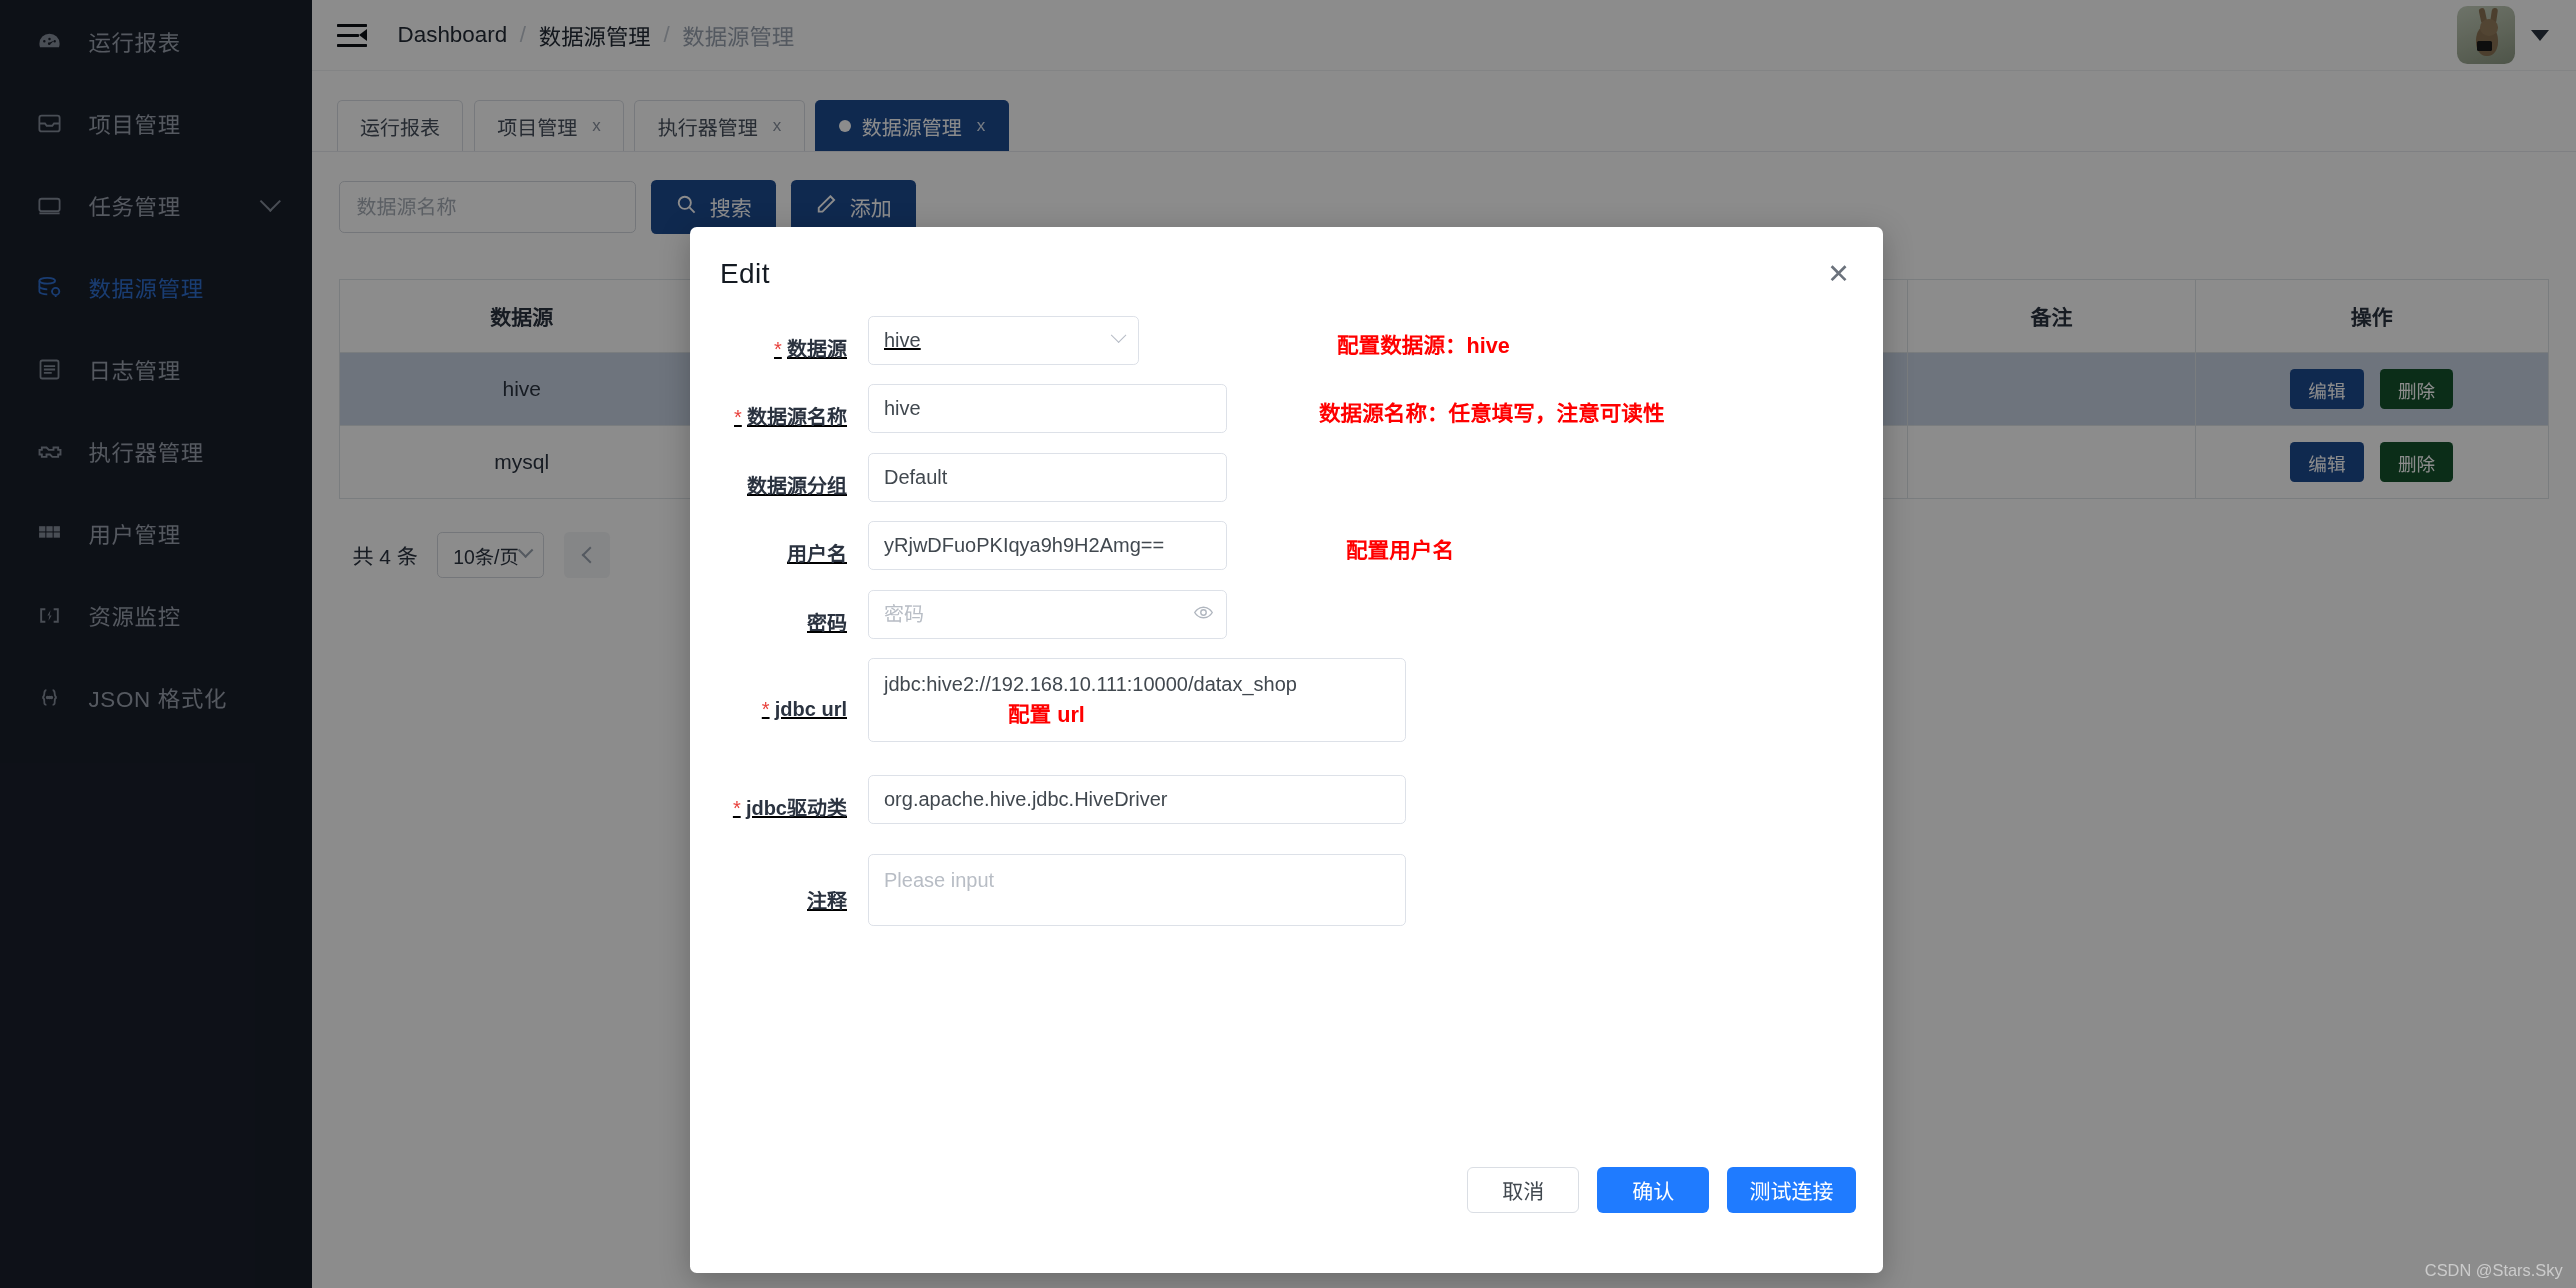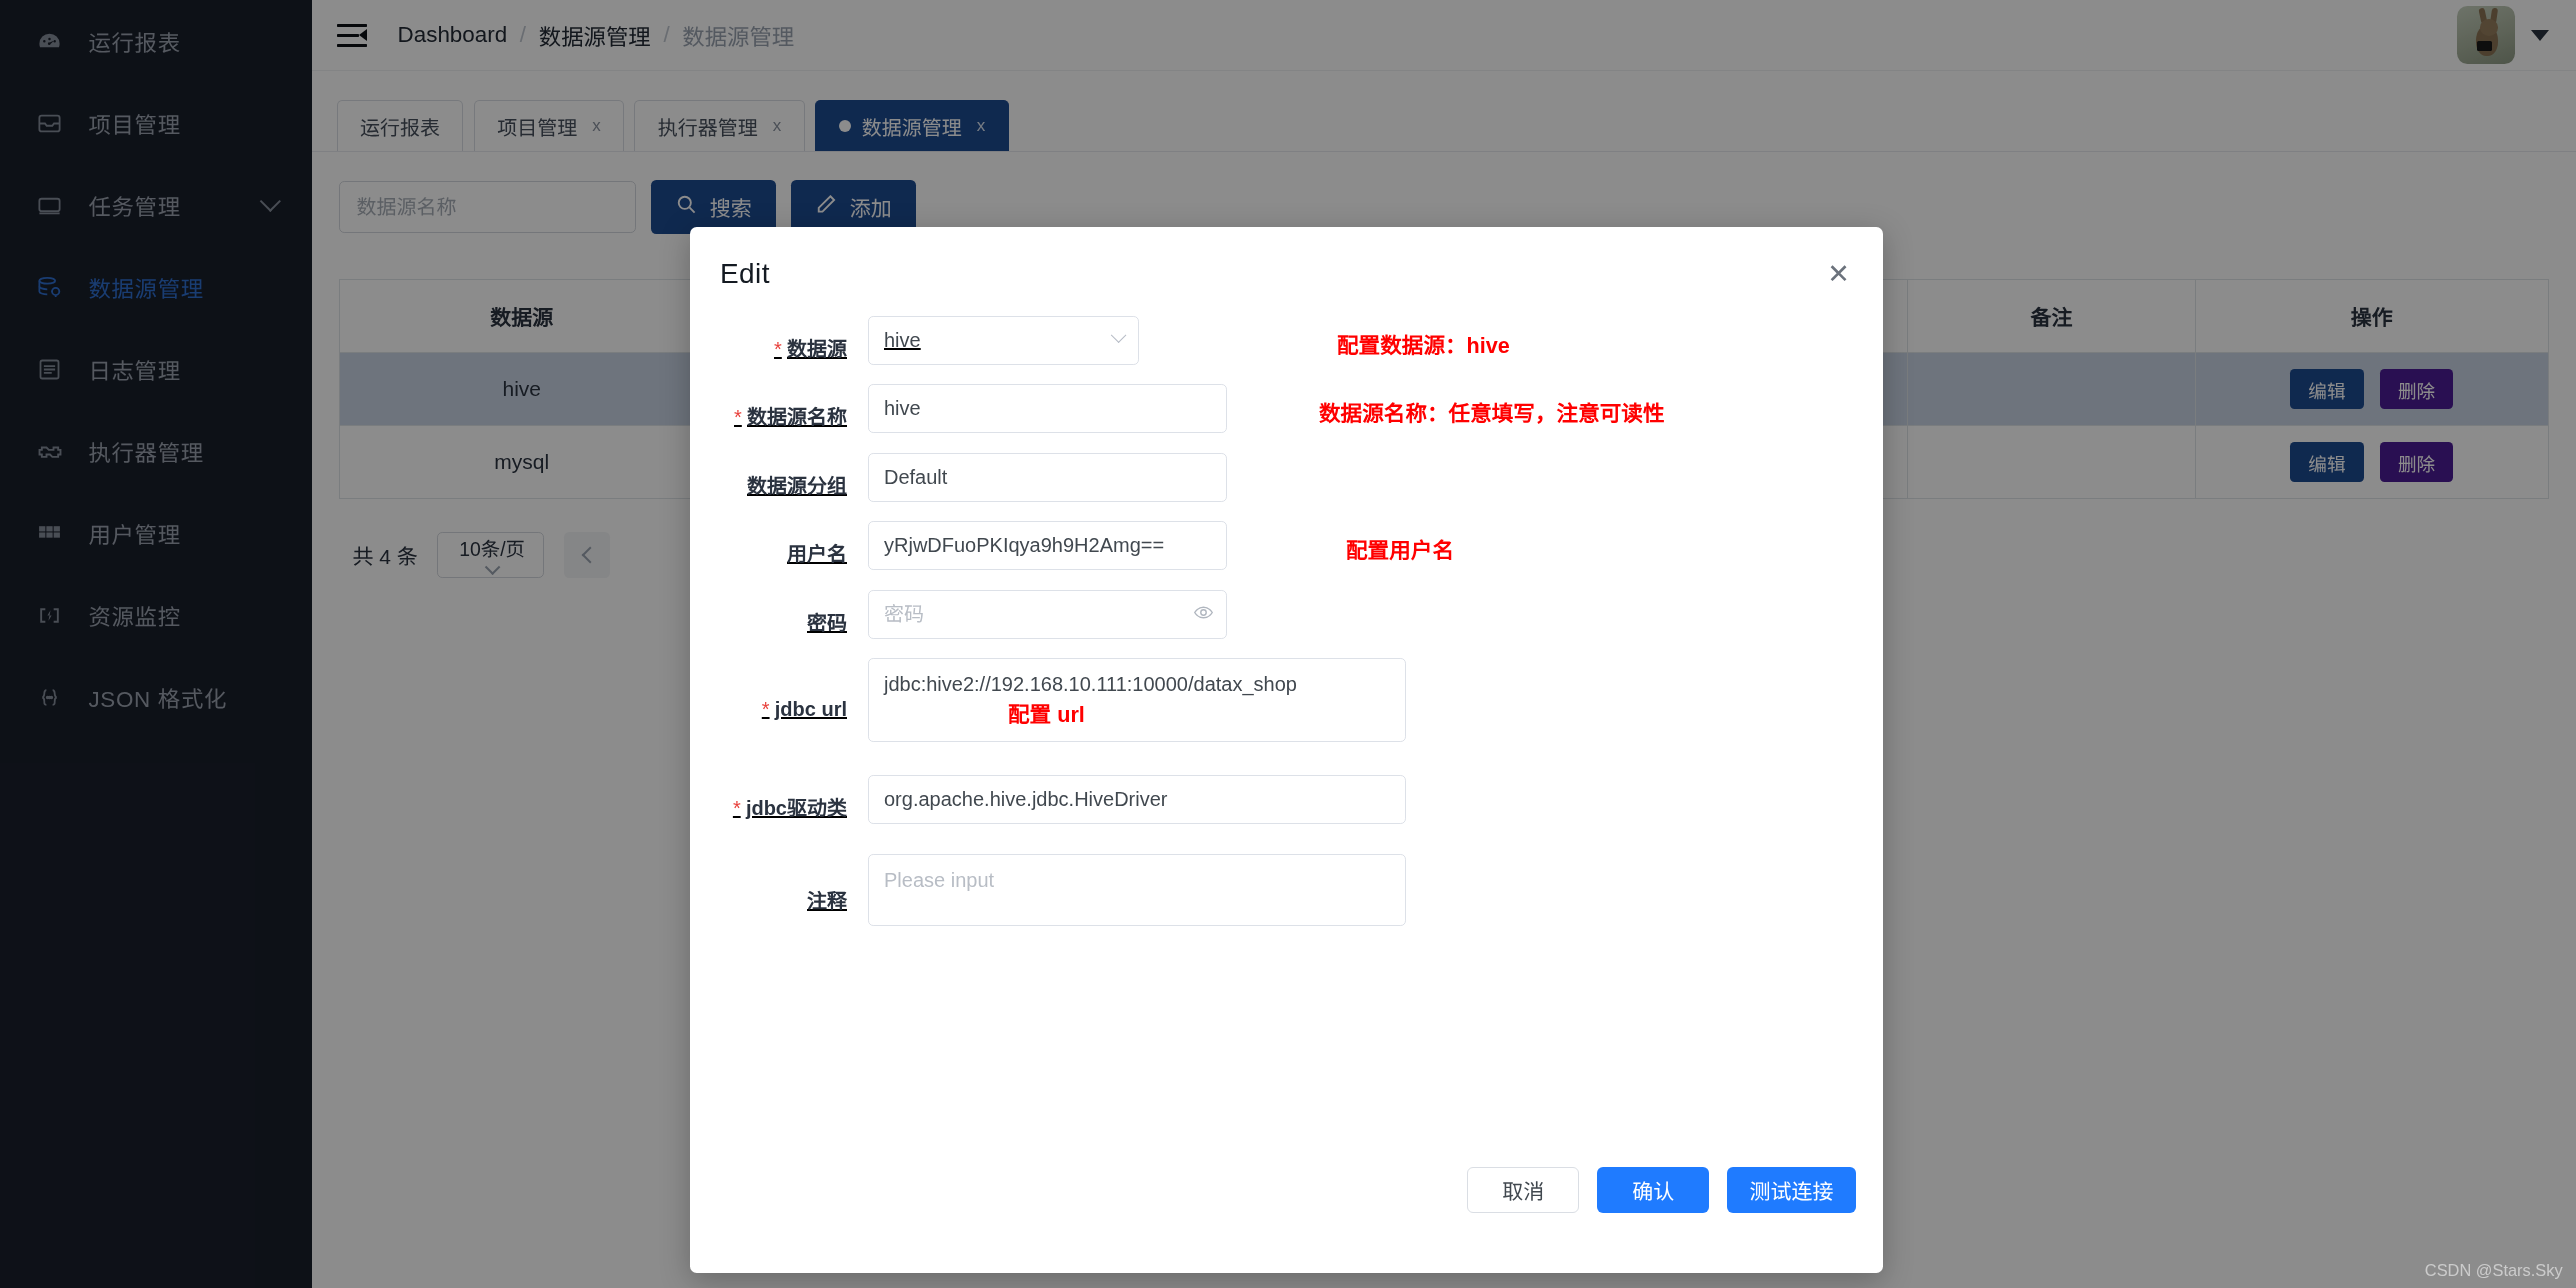--- a/index.html
+++ b/index.html
@@ -187,29 +187,29 @@
   table.dstable th { font-weight: bold; background: #ffffff; }
   table.dstable tr.hl td { background: #c8d4e4; }
   .op-cell { display: flex; align-items: center; justify-content: center; gap: 16.4px; }
   .mini-btn {
     height: 40px; padding: 0 18px;
     border: none; border-radius: 4.5px;
     font-size: 18.6px; color: #ffffff; cursor: pointer;
     display: flex; align-items: center; justify-content: center;
   }
   .mini-btn.edit { background: #1d4b91; }
-  .mini-btn.del  { background: #4c1d95; }
+  .mini-btn.del  { background: #14532d; }
 
   .pager { display: flex; align-items: center; gap: 19.4px; margin-top: 33px; padding-left: 13.4px; }
   .pager .total { font-size: 21px; color: #2b3340; }
   .pg-select {
     width: 107px; height: 46px;
     border: 0.7px solid #d4d8de; border-radius: 5.2px;
     display: flex; align-items: center; justify-content: space-between;
-    padding: 0 12px 0 15px; font-size: 19.4px; color: #2b3340; cursor: pointer; flex-direction: column;
+    padding: 0 12px 0 15px; font-size: 19.4px; color: #2b3340; cursor: pointer;
   }
   .pg-select .vchev { width: 11.2px; height: 11.2px; border-right: 2.2px solid #9aa3b0; border-bottom: 2.2px solid #9aa3b0; transform: rotate(45deg) translate(-3px,-3px); }
   .pg-arrow {
     width: 46px; height: 46px; border-radius: 5.2px; background: #f3f4f6;
     display: flex; align-items: center; justify-content: center; cursor: pointer;
   }
   .pg-arrow .lchev { width: 12px; height: 12px; border-left: 2.2px solid #9aa3b0; border-top: 2.2px solid #9aa3b0; transform: rotate(-45deg) translate(2.2px,2.2px); }
 
   
   .overlay {

